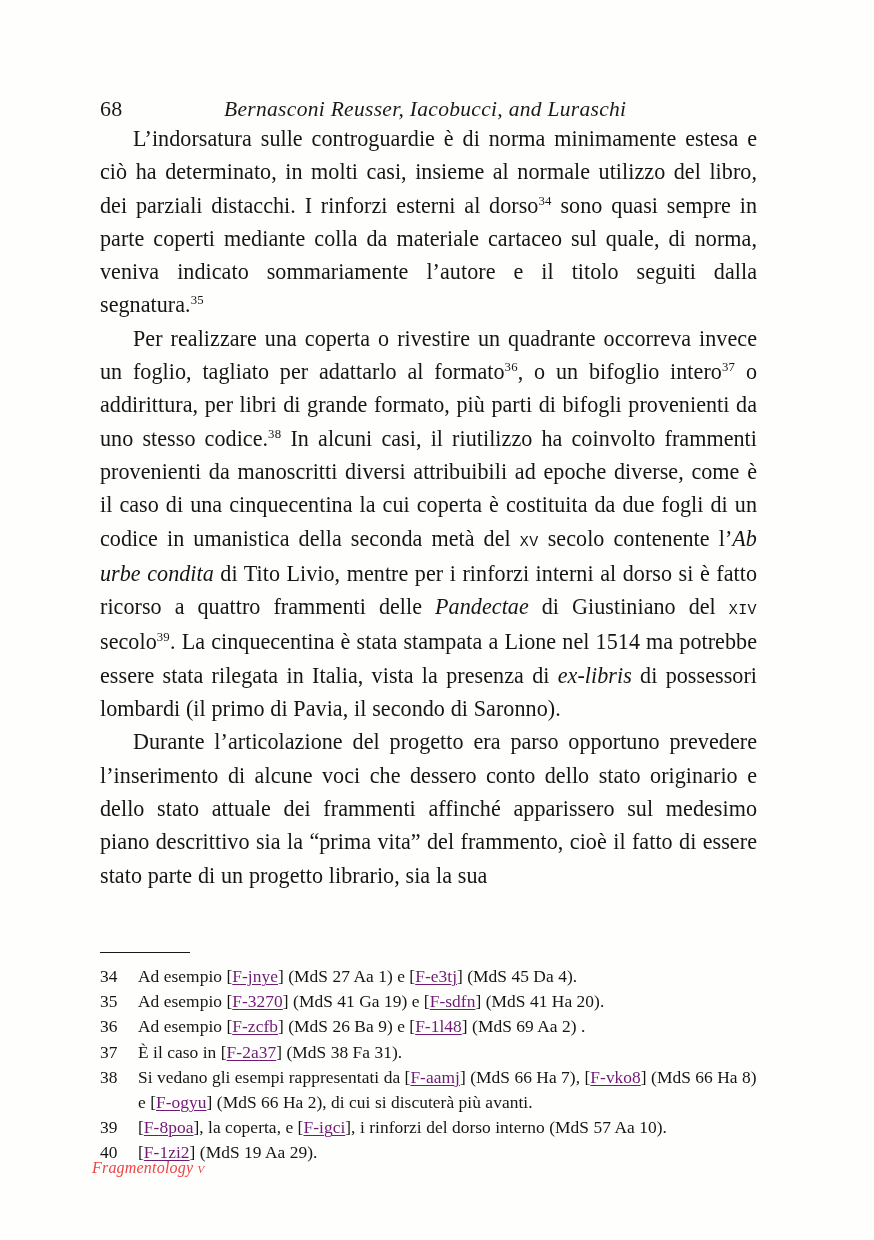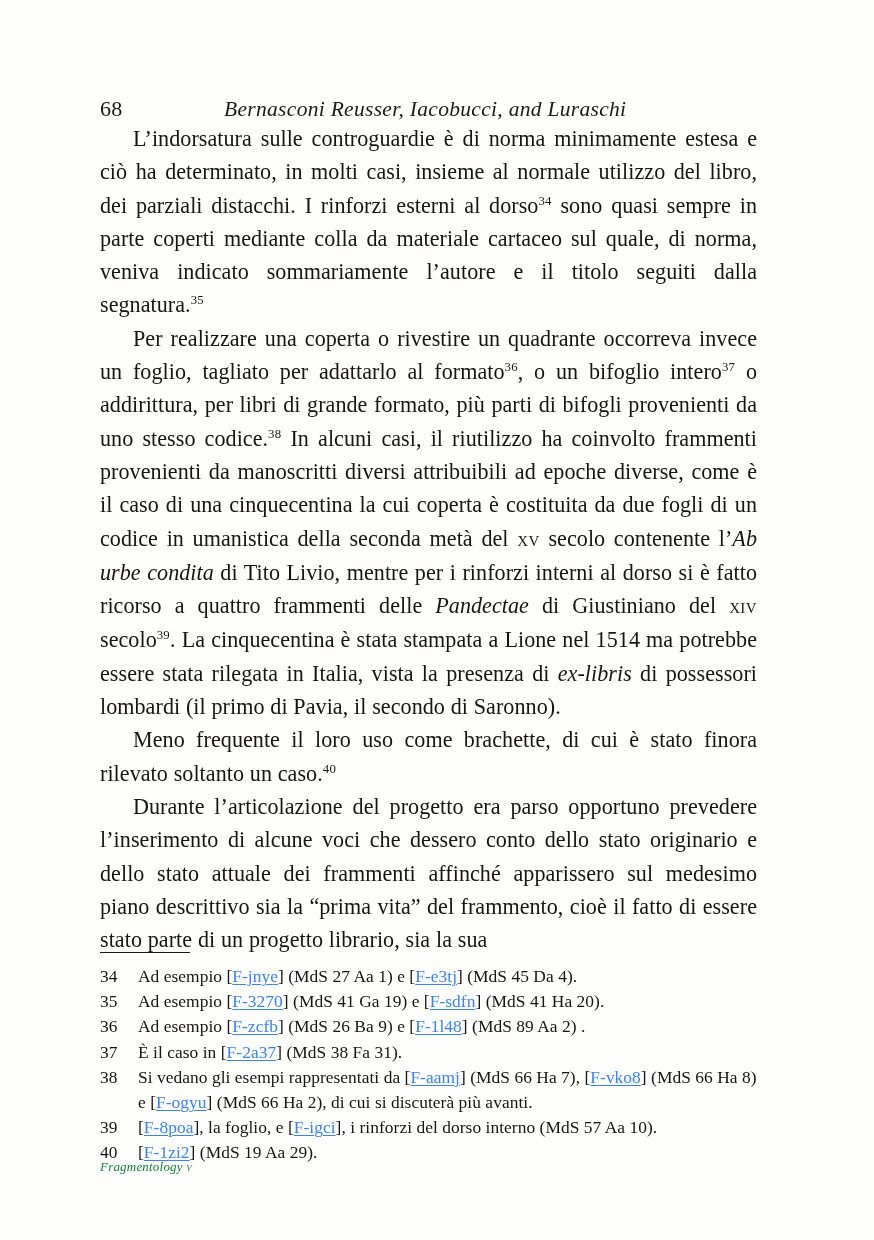--- a/index.html
+++ b/index.html
@@ -62,20 +62,21 @@
     letter-spacing: 0.05px;
     word-spacing: 0.2px;
   }
   p.para.indent { text-indent: 33px; }
 
   .it { font-style: italic; }
   .sc {
     font-variant: small-caps;
     font-size: 0.96em;
     letter-spacing: 0.4px;
+    font-family: Liberation Mono, monospace;
   }
   sup.fn {
     font-size: 0.58em;
     vertical-align: super;
     line-height: 0;
     letter-spacing: 0.2px;
   }
 
   h2.section-head {
     margin: 0;
@@ -109,35 +110,35 @@
     width: 38px;
     flex: 0 0 38px;
     letter-spacing: 0.1px;
   }
   .fn-text {
     flex: 1;
     text-align: left;
     letter-spacing: 0.05px;
   }
   a.flink {
-    color: #3b82f6;
+    color: #701a75;
     text-decoration: underline;
     text-underline-offset: 1.5px;
     text-decoration-thickness: 1px;
   }
 
   
   .footer {
     position: absolute;
-    left: 100px;
+    left: 92px;
     top: 1159px;
     font-style: italic;
-    font-size: 13px;
+    font-size: 16px;
     letter-spacing: 0.2px;
-    color: #15803d;
+    color: #ef4444;
   }
   .footer .sc-small {
     font-variant: small-caps;
   }
 </style>
 </head>
 <body>
 
 <div class="page">
 
@@ -146,53 +147,52 @@
     <span class="head-title">Bernasconi Reusser, Iacobucci, and Luraschi</span>
   </div>
 
   <div class="textblock">
 
 
     <p class="para indent"><span>L’indorsatura sulle controguardie è di norma minimamente estesa e ciò ha determinato, in molti casi, insieme al normale utilizzo del libro, dei parziali distacchi. I rinforzi esterni al dorso</span><sup class="fn">34</sup><span> sono quasi sempre in parte coperti mediante colla da materiale cartaceo sul quale, di norma, veniva indicato sommariamente l’autore e il titolo seguiti dalla segnatura.</span><sup class="fn">35</sup></p>
 
     <p class="para indent"><span>Per realizzare una coperta o rivestire un quadrante occorreva invece un foglio, tagliato per adattarlo al formato</span><sup class="fn">36</sup><span>, o un bifoglio intero</span><sup class="fn">37</sup><span> o addirittura, per libri di grande formato, più parti di bifogli provenienti da uno stesso codice.</span><sup class="fn">38</sup><span> In alcuni casi, il riutilizzo ha coinvolto frammenti provenienti da manoscritti diversi attribuibili ad epoche diverse, come è il caso di una cinquecentina la cui coperta è costituita da due fogli di un codice in umanistica della seconda metà del </span><span class="sc">xv</span><span> secolo contenente l’</span><span class="it">Ab urbe condita</span><span> di Tito Livio, mentre per i rinforzi interni al dorso si è fatto ricorso a quattro frammenti delle </span><span class="it">Pandectae</span><span> di Giustiniano del </span><span class="sc">xiv</span><span> secolo</span><sup class="fn">39</sup><span>. La cinquecentina è stata stampata a Lione nel 1514 ma potrebbe essere stata rilegata in Italia, vista la presenza di </span><span class="it">ex-libris</span><span> di possessori lombardi (il primo di Pavia, il secondo di Saronno).</span></p>
 
-    <p class="para indent"><span>Meno frequente il loro uso come brachette, di cui è stato finora rilevato soltanto un caso.</span><sup class="fn">40</sup></p>
 
 
     <p class="para indent"><span>Durante l’articolazione del progetto era parso opportuno prevedere l’inserimento di alcune voci che dessero conto dello stato originario e dello stato attuale dei frammenti affinché apparissero sul medesimo piano descrittivo sia la “prima vita” del frammento, cioè il fatto di essere stato parte di un progetto librario, sia la sua</span></p>
 
   </div>
 
   <div class="footnotes">
     <div class="fn-rule"></div>
     <div id="fn-list">
         <div class="fn-row">
           <span class="fn-num">34</span>
           <span class="fn-text"><span>Ad esempio [</span><a class="flink" href="#">F-jnye</a><span>] (MdS 27 Aa 1) e [</span><a class="flink" href="#">F-e3tj</a><span>] (MdS 45 Da 4).</span></span>
         </div>
         <div class="fn-row">
           <span class="fn-num">35</span>
           <span class="fn-text"><span>Ad esempio [</span><a class="flink" href="#">F-3270</a><span>] (MdS 41 Ga 19) e [</span><a class="flink" href="#">F-sdfn</a><span>] (MdS 41 Ha 20).</span></span>
         </div>
         <div class="fn-row">
           <span class="fn-num">36</span>
-          <span class="fn-text"><span>Ad esempio [</span><a class="flink" href="#">F-zcfb</a><span>] (MdS 26 Ba 9) e [</span><a class="flink" href="#">F-1l48</a><span>] (MdS 89 Aa 2) .</span></span>
+          <span class="fn-text"><span>Ad esempio [</span><a class="flink" href="#">F-zcfb</a><span>] (MdS 26 Ba 9) e [</span><a class="flink" href="#">F-1l48</a><span>] (MdS 69 Aa 2) .</span></span>
         </div>
         <div class="fn-row">
           <span class="fn-num">37</span>
           <span class="fn-text"><span>È il caso in [</span><a class="flink" href="#">F-2a37</a><span>] (MdS 38 Fa 31).</span></span>
         </div>
         <div class="fn-row">
           <span class="fn-num">38</span>
           <span class="fn-text"><span>Si vedano gli esempi rappresentati da [</span><a class="flink" href="#">F-aamj</a><span>] (MdS 66 Ha 7), [</span><a class="flink" href="#">F-vko8</a><span>] (MdS 66 Ha 8) e [</span><a class="flink" href="#">F-ogyu</a><span>] (MdS 66 Ha 2), di cui si discuterà più avanti.</span></span>
         </div>
         <div class="fn-row">
           <span class="fn-num">39</span>
-          <span class="fn-text"><span>[</span><a class="flink" href="#">F-8poa</a><span>], la foglio, e [</span><a class="flink" href="#">F-igci</a><span>], i rinforzi del dorso interno (MdS 57 Aa 10).</span></span>
+          <span class="fn-text"><span>[</span><a class="flink" href="#">F-8poa</a><span>], la coperta, e [</span><a class="flink" href="#">F-igci</a><span>], i rinforzi del dorso interno (MdS 57 Aa 10).</span></span>
         </div>
         <div class="fn-row">
           <span class="fn-num">40</span>
           <span class="fn-text"><span>[</span><a class="flink" href="#">F-1zi2</a><span>] (MdS 19 Aa 29).</span></span>
         </div>
       </div>
   </div>
 
   <div class="footer">
     <span>Fragmentology</span><span>&nbsp;</span><span class="sc-small">v</span>

